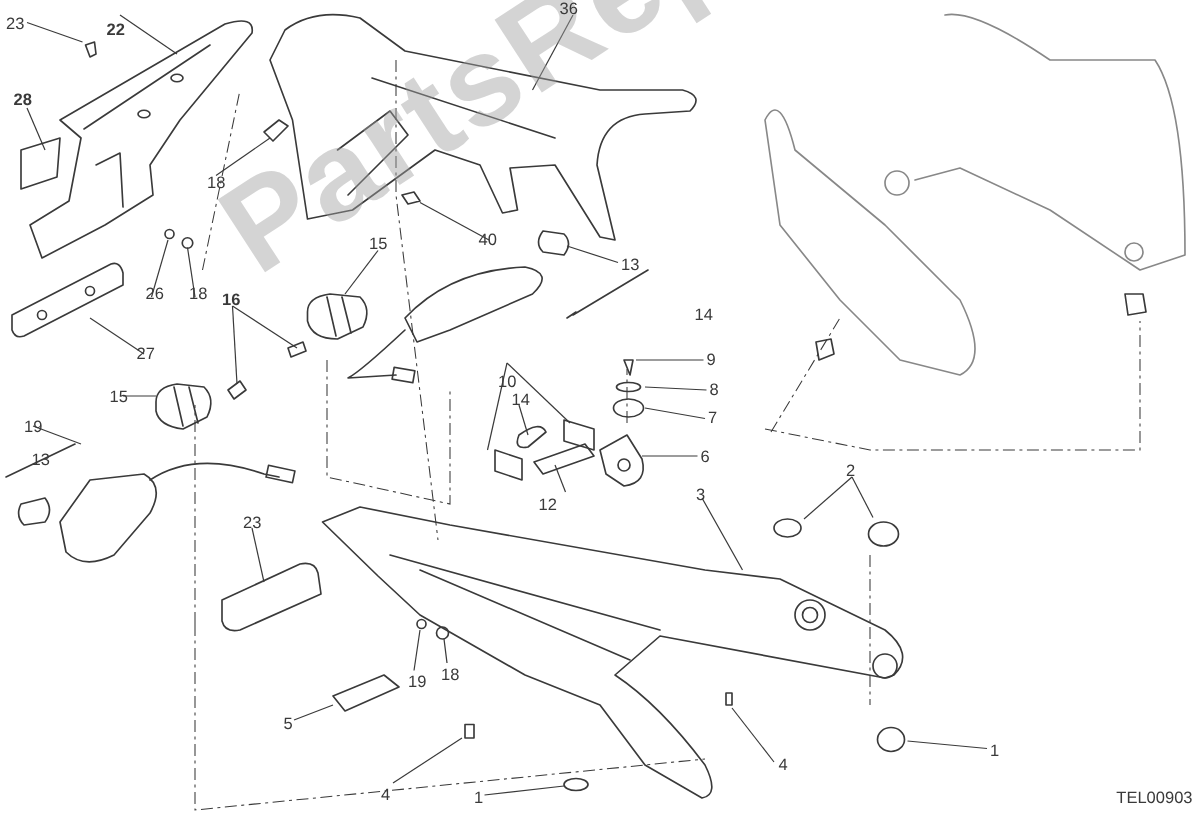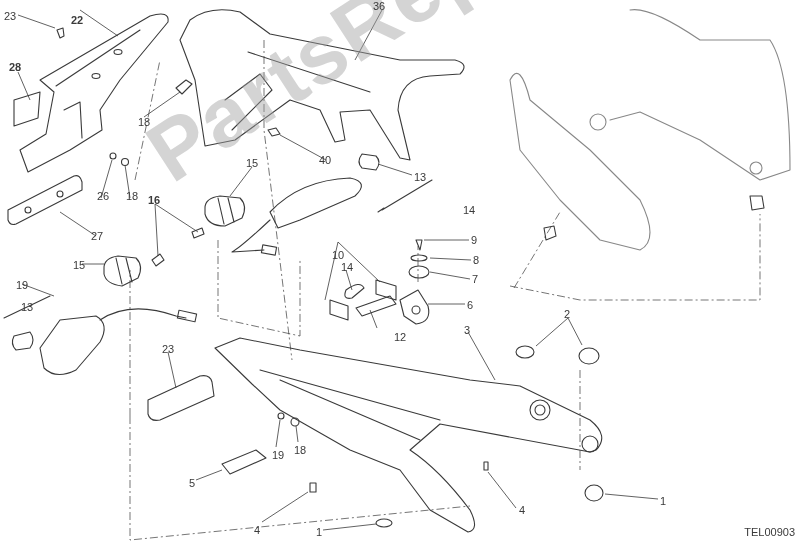--- a/index.html
+++ b/index.html
@@ -195,21 +195,21 @@
       <span class="callout" style="left: 91px; top: 231px;">27</span>
       <span class="callout" style="left: 332px; top: 250px;">10</span>
       <span class="callout" style="left: 471px; top: 235px;">9</span>
       <span class="callout" style="left: 341px; top: 262px;">14</span>
       <span class="callout" style="left: 473px; top: 255px;">8</span>
       <span class="callout" style="left: 472px; top: 274px;">7</span>
       <span class="callout" style="left: 73px; top: 260px;">15</span>
       <span class="callout" style="left: 16px; top: 280px;">19</span>
       <span class="callout" style="left: 21px; top: 302px;">13</span>
       <span class="callout" style="left: 467px; top: 300px;">6</span>
-      <span class="callout" style="left: 394px; top: 332px;">12</span>
+      <span class="callout" style="left: 359px; top: 332px;">12</span>
       <span class="callout" style="left: 464px; top: 325px;">3</span>
       <span class="callout" style="left: 564px; top: 309px;">2</span>
       <span class="callout" style="left: 162px; top: 344px;">23</span>
       <span class="callout" style="left: 272px; top: 450px; text-align: right;">19</span>
       <span class="callout" style="left: 294px; top: 445px;">18</span>
       <span class="callout" style="left: 189px; top: 478px;">5</span>
       <span class="callout" style="left: 660px; top: 496px;">1</span>
       <span class="callout" style="left: 519px; top: 505px;">4</span>
       <span class="callout" style="left: 254px; top: 525px;">4</span>
       <span class="callout" style="left: 316px; top: 527px;">1</span>

